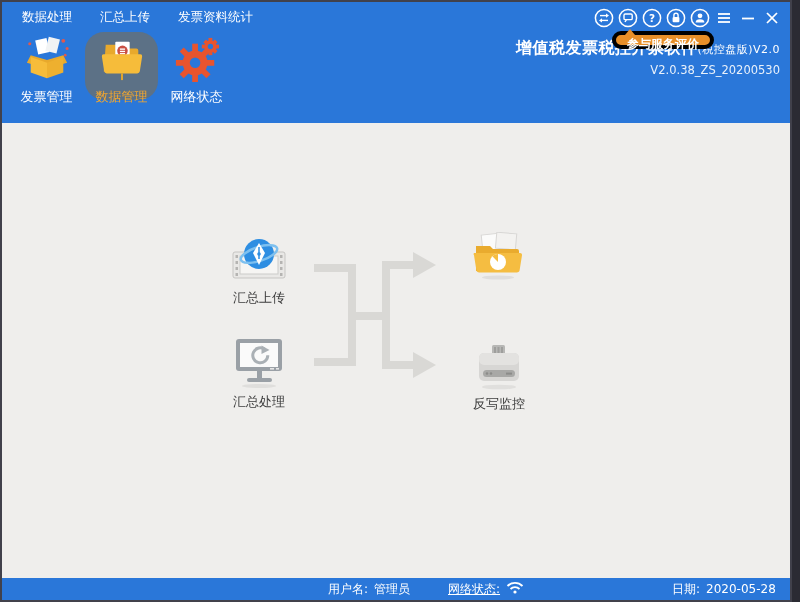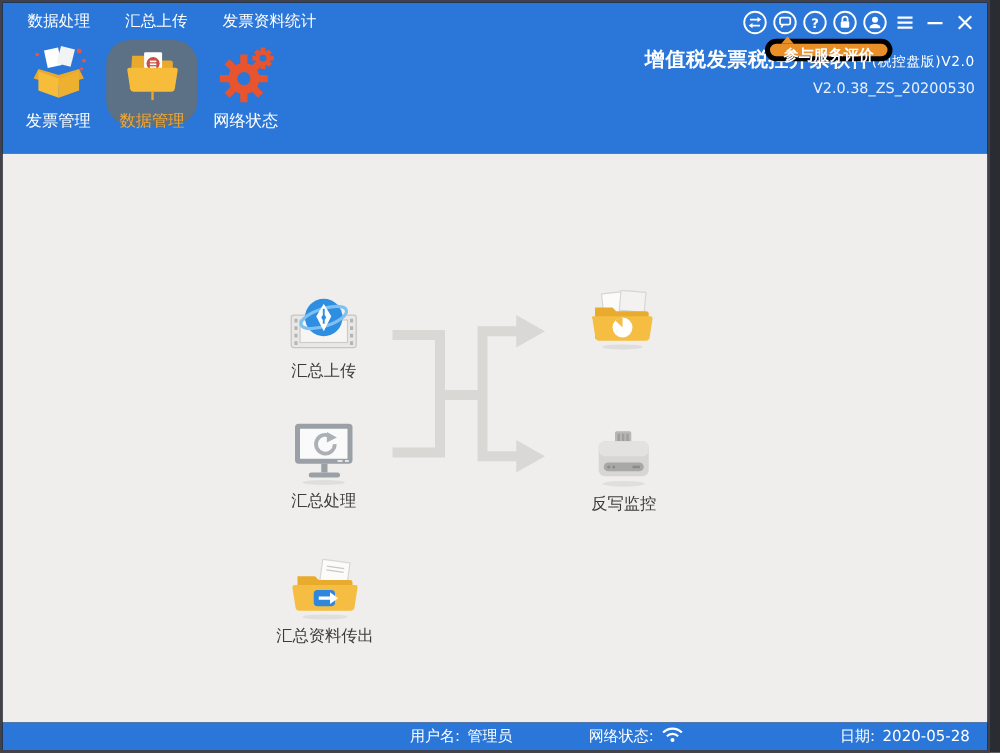--- a/index.html
+++ b/index.html
@@ -44,21 +44,21 @@
   .app-item.pos1 { left:207px; top:106px; }
   .app-item.pos2 { left:446px; top:103px; }
   .app-item.pos2 .app-label { width:86px; }
   .app-item.pos3 { left:207px; top:210px; }
   .app-item.pos4 { left:447px; top:212px; }
   .app-item.pos5 { left:208px; top:318px; }
   .connector { position:absolute; left:306px; top:115px; }
   
   .statusbar { position:absolute; bottom:0; left:0; right:0; height:22px; background:#2a77d9; color:#fff; font-size:12px; }
   .sb-group { position:absolute; top:0; height:22px; display:flex; align-items:center; gap:6px; white-space:nowrap; }
-  .sb-user { left:326px; } .sb-net { left:469px; } .sb-dev { left:548px; } .sb-date { left:670px; }
+  .sb-user { left:326px; } .sb-net { left:446px;text-decoration:underline; } .sb-dev { left:548px; } .sb-date { left:670px; }
 </style>
 </head>
 <body>
 
 <div class="window">
 
   <div class="header">
 
     <div class="menubar">
       <span class="menu-item">数据处理</span>
@@ -277,40 +277,20 @@
           <rect x="11" y="27" width="32" height="7" rx="3.5" fill="#a8a8a6"></rect>
           <circle cx="15" cy="30.5" r="1.2" fill="#8b8b89"></circle>
             <circle cx="19" cy="30.5" r="1.2" fill="#8b8b89"></circle>
           <rect x="34" y="29.6" width="6" height="2" fill="#8b8b89"></rect>
           <ellipse cx="27" cy="44" rx="17" ry="2.3" fill="#e0dfdd"></ellipse>
         </svg>
       </span>
       <span class="app-label">反写监控</span>
     </div>
 
-    <div class="app-item pos5">
-      <span class="icon-wrap">
-        <svg width="58" height="50" viewBox="0 0 58 50">
-          <g transform="rotate(8 38 10)">
-            <rect x="26" y="2" width="22" height="17" fill="#fbfbfa" stroke="#d8d7d5"></rect>
-            <g stroke="#c9c8c6" stroke-width="1">
-                <line x1="30" y1="7" x2="44" y2="7"></line>
-                <line x1="30" y1="10" x2="44" y2="10"></line>
-              </g>
-          </g>
-          <path d="M7 14 h14 l3 3 h25 a2 2 0 0 1 2 2 v20 h-44 z" fill="#e9ab2e"></path>
-          <path d="M5 21 h48 a2 2 0 0 1 2 2.3 l-2.4 15.5 a3 3 0 0 1 -3 2.7 h-41.2 a3 3 0 0 1 -3 -2.7 l-2.4 -15.5 A2 2 0 0 1 5 21 z" fill="#f5bd41"></path>
-          <rect x="20" y="25" width="17" height="13" rx="3" fill="#2f86dd"></rect>
-          <line x1="24" y1="31.5" x2="34" y2="31.5" stroke="#fff" stroke-width="2.6"></line>
-          <polygon points="33,26.8 39.5,31.5 33,36.2" fill="#fff"></polygon>
-          <ellipse cx="29" cy="46.5" rx="18" ry="2" fill="#e0dfdd"></ellipse>
-        </svg>
-      </span>
-      <span class="app-label">汇总资料传出</span>
-    </div>
 
     <svg class="connector" width="132" height="144" viewBox="0 0 132 144">
       <g fill="none" stroke="#d9d8d5" stroke-width="8">
         <path d="M6 30 L44 30 L44 124 L6 124"></path>
         <path d="M44 78 L78 78"></path>
         <path d="M106 27 L78 27 L78 127 L106 127"></path>
       </g>
       <polygon points="105,14 128,27 105,40" fill="#d9d8d5"></polygon>
       <polygon points="105,114 128,127 105,140" fill="#d9d8d5"></polygon>
     </svg>

